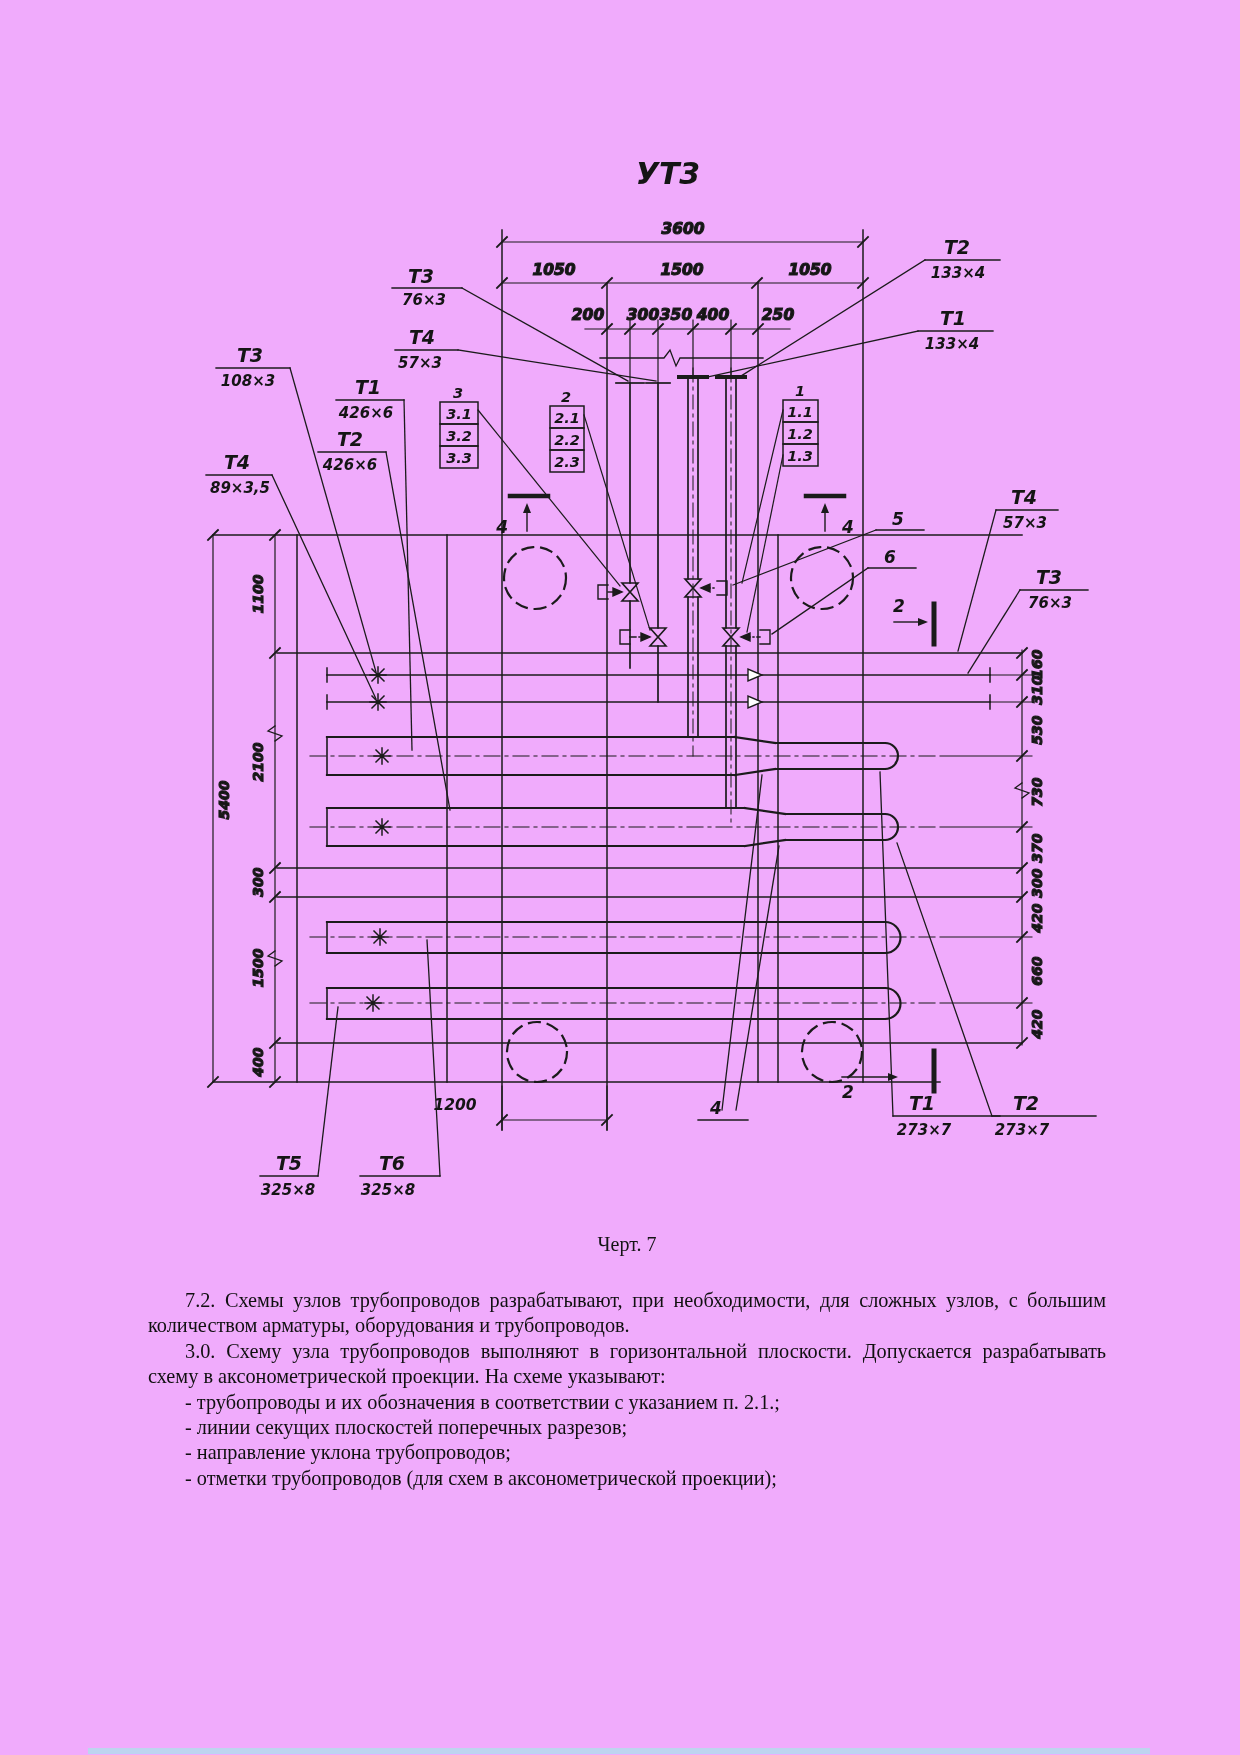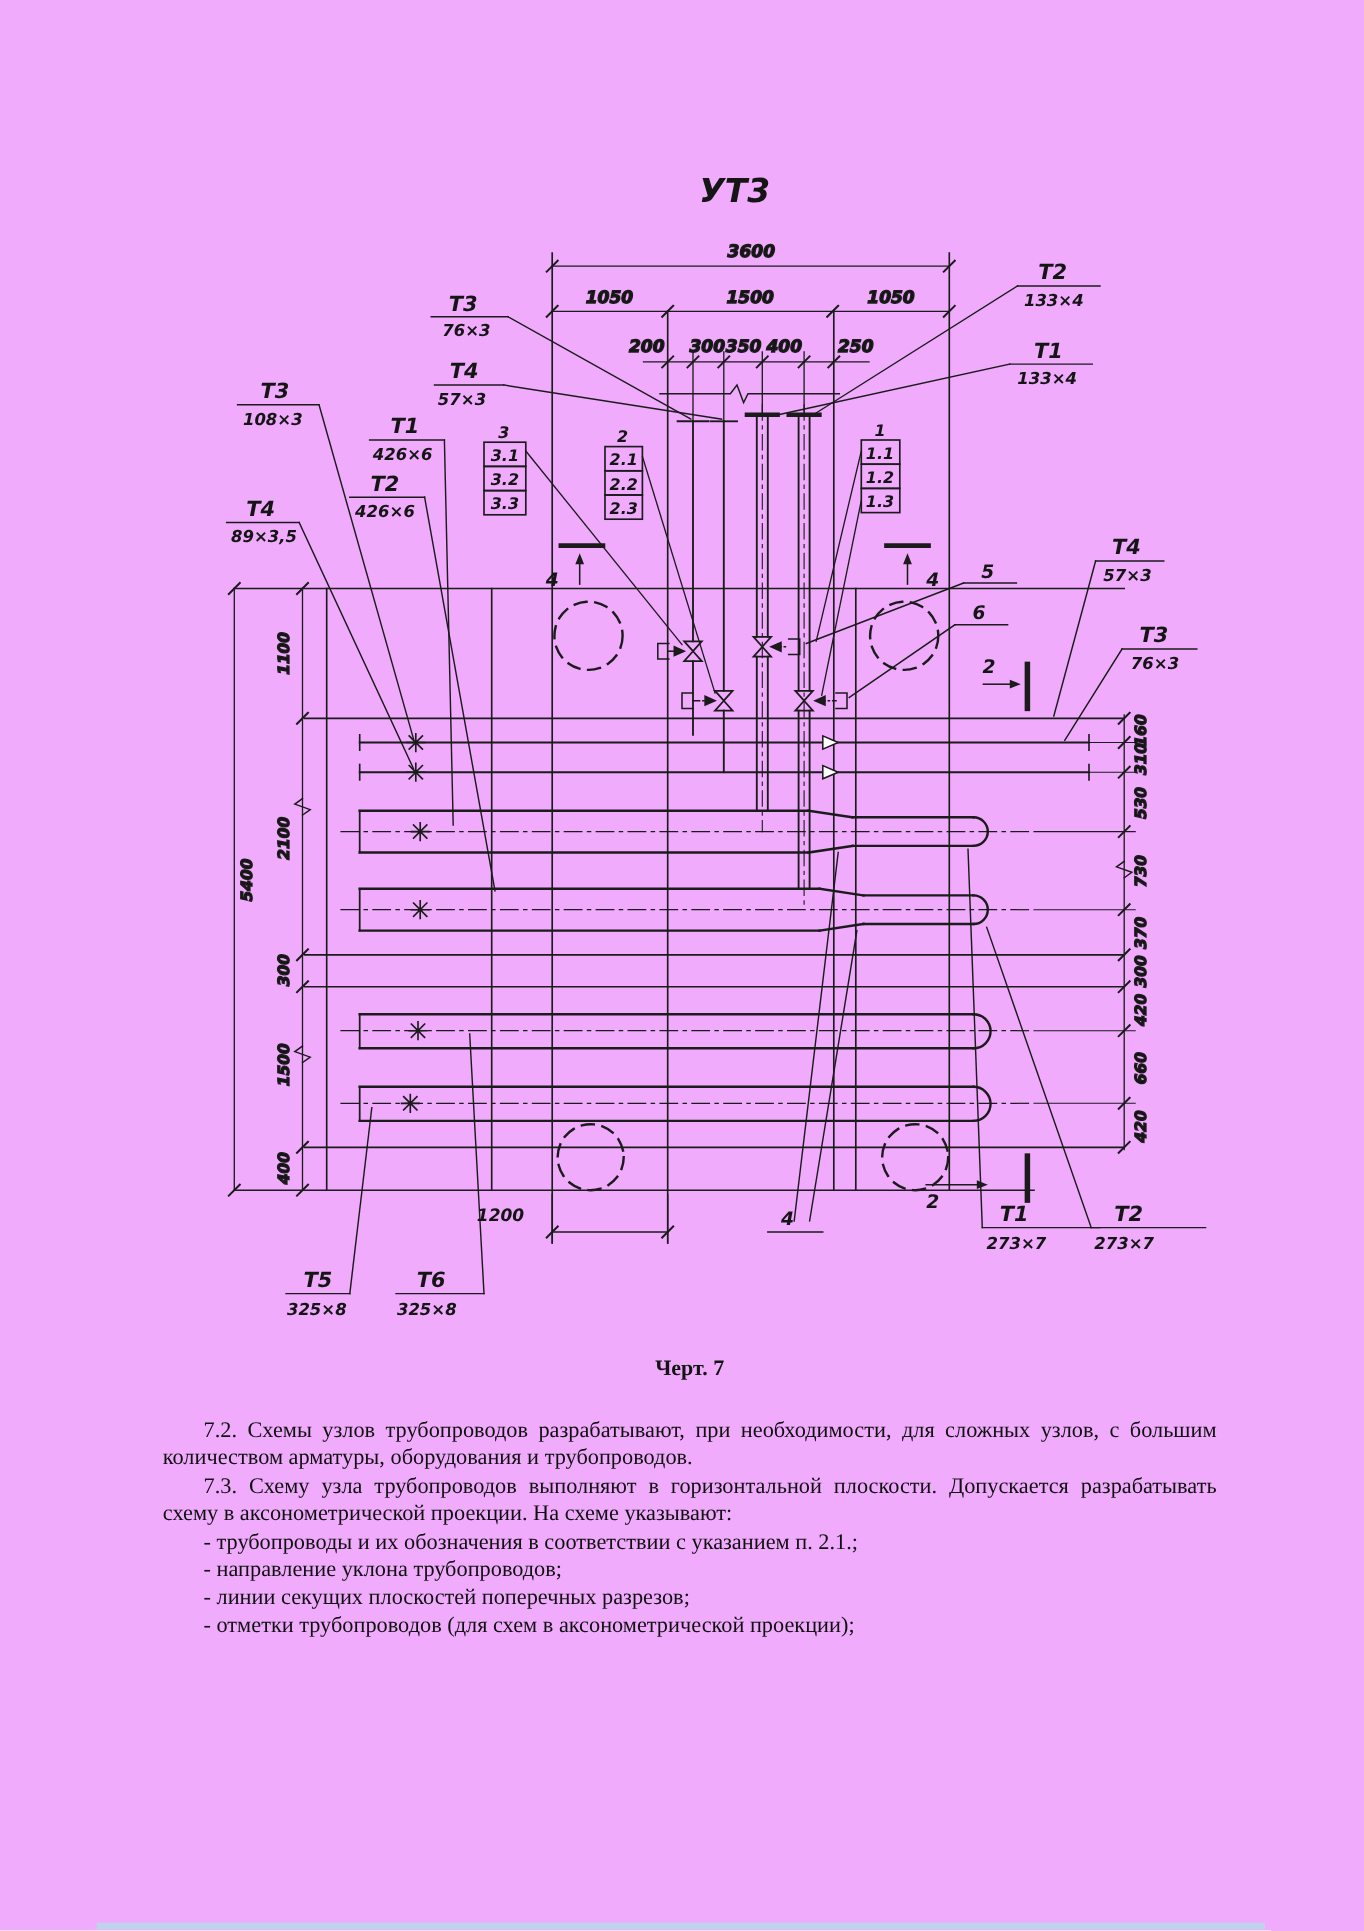--- a/index.html
+++ b/index.html
@@ -7,21 +7,21 @@
         font-family:"Liberation Serif",serif;color:#111;}
   svg text{font-family:"DejaVu Sans",sans-serif;font-style:italic;font-weight:bold;fill:#151515;}
   .t-tag{font-size:19px;}
   .t-size{font-size:15px;}
   .t-dim{font-size:15.5px;}
   .t-chain{font-size:14px;}
   .t-box{font-size:14.5px;}
   .t-mark{font-size:17px;}
   .t-title{font-size:30px;}
   .caption{position:absolute;left:148px;top:1233px;width:958px;text-align:center;
-           font-size:20px;color:#141414;font-weight:bold;}
+           font-size:20px;color:#141414;}
   .bodytext{position:absolute;left:148px;top:1288px;width:958px;font-size:20.3px;
             line-height:25.4px;text-align:justify;color:#101010;}
   .bodytext p{margin:0;text-indent:37px;}
   .sel-bar{position:absolute;left:88px;top:1748px;width:1062px;height:6px;background:#bdd4ef;}
 </style>
 </head>
 <body>
 
 <div class="page">
 
@@ -381,22 +381,22 @@
     <path d="M497,1125 L507,1115 M602,1125 L612,1115" stroke-width="1.8"></path>
     <text class="t-dim" x="455" y="1110" text-anchor="middle" stroke="none">1200</text>
   </g>
 
 </svg>
 
 <div class="caption">Черт. 7</div>
 
 <div class="bodytext">
   <p>7.2. Схемы узлов трубопроводов разрабатывают, при необходимости, для сложных узлов, с большим количеством арматуры, оборудования и трубопроводов.</p>
-  <p>7.3. Схему узла трубопроводов выполняют в горизонтальной плоскости. Допускается разрабатывать схему в аксонометрической проекции. На схеме указывают:</p>
+  <p>3.0. Схему узла трубопроводов выполняют в горизонтальной плоскости. Допускается разрабатывать схему в аксонометрической проекции. На схеме указывают:</p>
   <p>- трубопроводы и их обозначения в соответствии с указанием п. 2.1.;</p>
+  <p>- линии секущих плоскостей поперечных разрезов;</p>
   <p>- направление уклона трубопроводов;</p>
-  <p>- линии секущих плоскостей поперечных разрезов;</p>
   <p>- отметки трубопроводов (для схем в аксонометрической проекции);</p>
 </div>
 
 <div class="sel-bar"></div>
 
 </div>
 
 </body></html>

